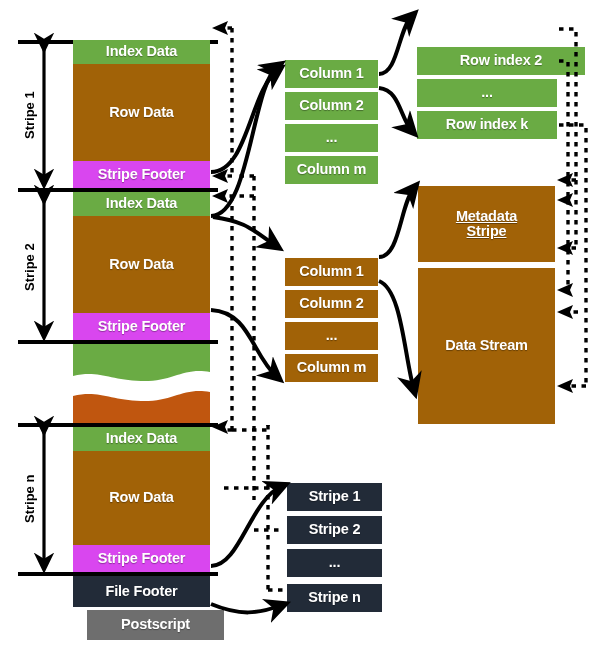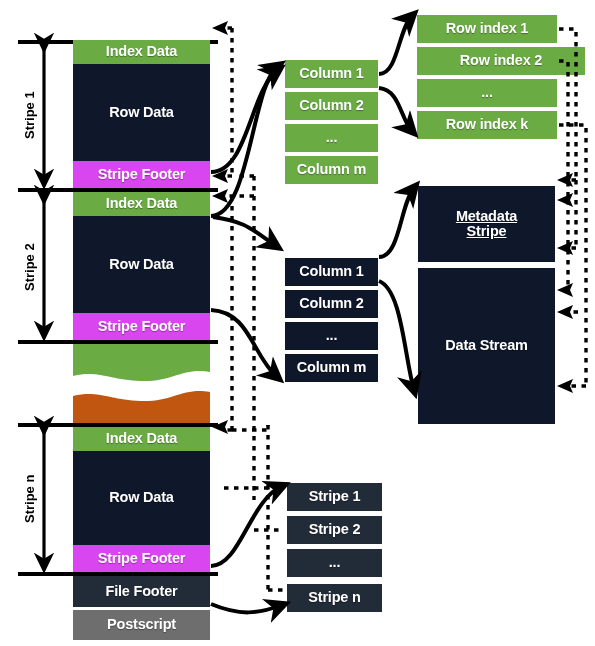--- a/index.html
+++ b/index.html
@@ -6,24 +6,24 @@
   body{width:595px;height:646px;overflow:hidden;
        font-family:"Liberation Sans","DejaVu Sans",sans-serif;}
   #stage{position:relative;width:595px;height:646px;background:#fff;}
 
   .blk{position:absolute;box-sizing:border-box;display:flex;
        align-items:center;justify-content:center;text-align:center;
        color:#ffffff;font-weight:bold;font-size:14.5px;
        letter-spacing:-0.2px;line-height:1.05;
        text-shadow:0 1px 1px rgba(0,0,0,0.35);}
   .green{background:#6aab44;}
-  .blue{background:#0f172a;}
+  .blue{background:#a16207;}
   .orange{background:#d946ef;}
   .dark{background:#222b38;}
-  .gray{background:#6e6e6e;}
+  .gray{background:#6e6e6e;margin-left:14px;}
 
   .rule{position:absolute;background:#000;height:4px;}
 
   .stripelabel{position:absolute;color:#000;font-weight:bold;font-size:13px;
         writing-mode:vertical-rl;transform:rotate(180deg);
         display:flex;align-items:center;justify-content:center;}
   svg.ov{position:absolute;left:0;top:0;width:595px;height:646px;
          pointer-events:none;overflow:visible;}
 </style>
 </head>
@@ -68,21 +68,20 @@
   <div class="blk green" style="left:285px;top:60px;width:93px;height:28px;">Column 1</div>
   <div class="blk green" style="left:285px;top:92px;width:93px;height:28px;">Column 2</div>
   <div class="blk green" style="left:285px;top:124px;width:93px;height:28px;">...</div>
   <div class="blk green" style="left:285px;top:156px;width:93px;height:28px;">Column m</div>
 
   <div class="blk blue" style="left:285px;top:258px;width:93px;height:28px;">Column 1</div>
   <div class="blk blue" style="left:285px;top:290px;width:93px;height:28px;">Column 2</div>
   <div class="blk blue" style="left:285px;top:322px;width:93px;height:28px;">...</div>
   <div class="blk blue" style="left:285px;top:354px;width:93px;height:28px;">Column m</div>
 
-  <div class="blk green" style="left:417px;top:15px;width:140px;height:28px;">Row index 1</div>
   <div class="blk green" style="left:417px;top:47px;width:168px;height:28px;">Row index 2</div>
   <div class="blk green" style="left:417px;top:79px;width:140px;height:28px;">...</div>
   <div class="blk green" style="left:417px;top:111px;width:140px;height:28px;">Row index k</div>
 
   <div class="blk blue" style="left:418px;top:186px;width:137px;height:76px;flex-direction:column;text-decoration:underline;">
     <span>Metadata</span>
     <span>Stripe</span>
   </div>
   <div class="blk blue" style="left:418px;top:268px;width:137px;height:156px;">Data Stream</div>
 

